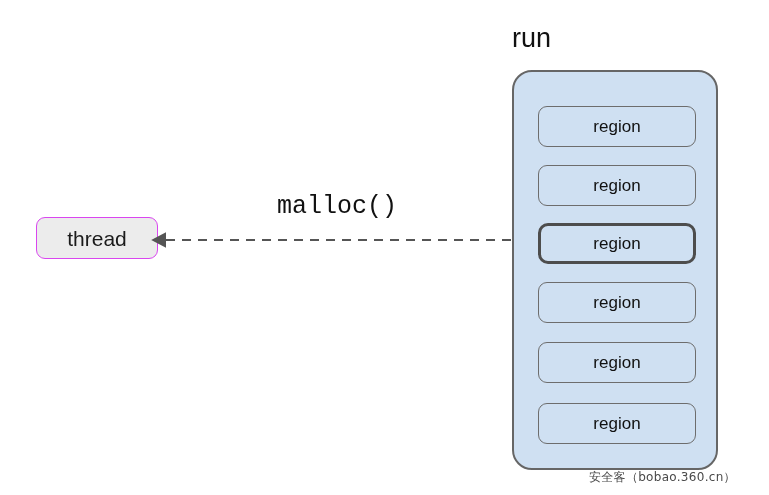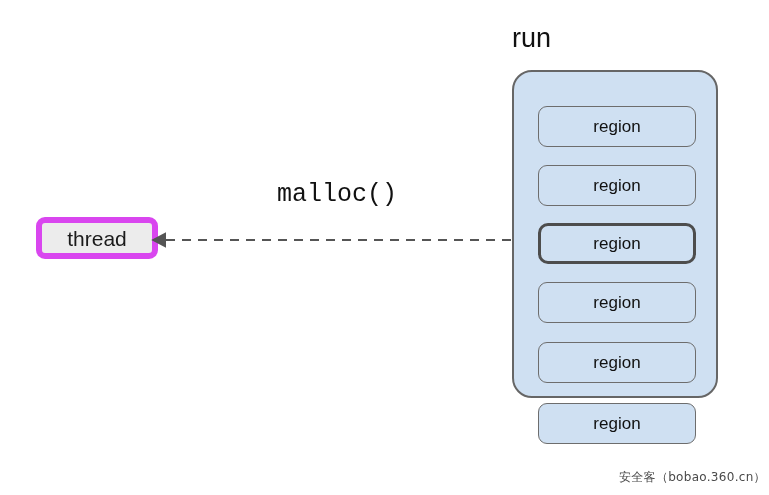--- a/index.html
+++ b/index.html
@@ -20,39 +20,39 @@
   }
 
   
   .thread-node {
     position: absolute;
     left: 36px;
     top: 217px;
     width: 122px;
     height: 42px;
     background: #ececec;
-    border: 6px solid #d946ef;
+    border: 1px solid #d946ef;
     border-radius: 9px;
     box-sizing: border-box;
     display: flex;
     align-items: center;
     justify-content: center;
   }
   .thread-label {
     font-family: "Liberation Sans", sans-serif;
     font-size: 21px;
     color: #1a1a1a;
     line-height: 1;
   }
 
   
   .edge-label {
     position: absolute;
     left: 252px;
-    top: 180px;
+    top: 192px;
     width: 170px;
     text-align: center;
     font-family: "Liberation Mono", monospace;
     font-size: 25px;
     color: #111111;
     letter-spacing: 0px;
     white-space: nowrap;
   }
 
   
@@ -76,21 +76,21 @@
     color: #111111;
     line-height: 1.1;
   }
 
   
   .run-container {
     position: absolute;
     left: 512px;
     top: 70px;
     width: 206px;
-    height: 328px;
+    height: 400px;
     background: #cfe0f2;
     border: 2.5px solid #666666;
     border-radius: 20px;
     box-sizing: border-box;
   }
 
   
   .region-box {
     position: absolute;
     left: 24px;
@@ -118,21 +118,20 @@
   
   .watermark {
     position: absolute;
     left: 589px;
     top: 469px;
     font-family: "DejaVu Sans", sans-serif;
     font-size: 12px;
     color: #4a4a4a;
     white-space: nowrap;
     letter-spacing: 0.3px;
-    margin-left: 30px;
   }
 </style>
 </head>
 <body>
 
 <div id="canvas">
 
   <div class="thread-node">
     <span class="thread-label">thread</span>
   </div>

